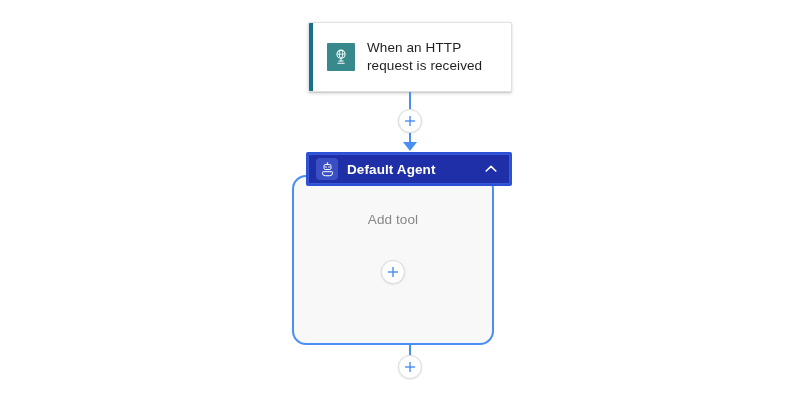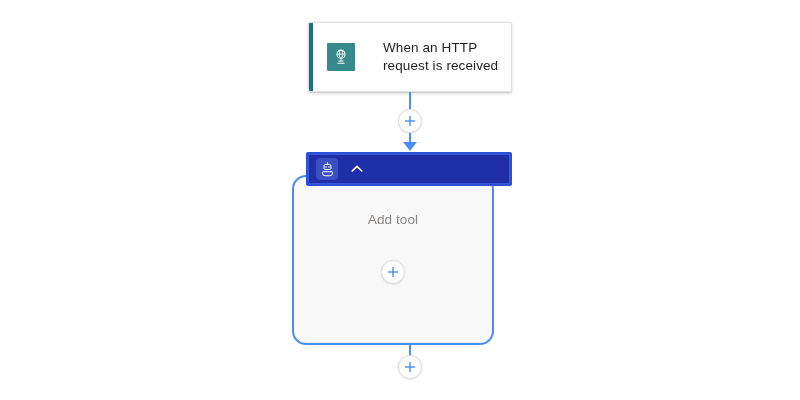--- a/index.html
+++ b/index.html
@@ -42,21 +42,21 @@
     left: 0;
     top: 0;
     width: 4px;
     height: 100%;
     background: #17718a;
   }
   .trigger-inner {
     display: flex;
     align-items: center;
     padding-left: 18px;
-    gap: 28px;
+    gap: 12px;
   }
   .trigger-icon {
     width: 28px;
     height: 28px;
     background: #38898c;
     border-radius: 1px;
     flex: 0 0 auto;
     display: flex;
     align-items: center;
     justify-content: center;
@@ -245,20 +245,21 @@
       <span class="agent-icon">
         <svg width="15" height="15" viewBox="0 0 24 24" aria-hidden="true">
           <line x1="12" y1="1.5" x2="12" y2="4" stroke="#ffffff" stroke-width="1.5"></line>
           <circle cx="12" cy="1.6" r="1.2" fill="#ffffff"></circle>
           <rect x="6.5" y="4" width="11" height="8" rx="2" fill="none" stroke="#ffffff" stroke-width="1.6"></rect>
           <circle cx="9.6" cy="8" r="1.25" fill="#ffffff"></circle>
           <circle cx="14.4" cy="8" r="1.25" fill="#ffffff"></circle>
           <path d="M5 15.5 h14 a1 1 0 0 1 1 1 v1.2 a4.3 4.3 0 0 1 -4.3 4.3 h-7.4 a4.3 4.3 0 0 1 -4.3 -4.3 v-1.2 a1 1 0 0 1 1 -1 z" fill="none" stroke="#ffffff" stroke-width="1.6"></path>
         </svg>
       </span>
+      <span class="agent-title">Default Agent</span>
       <span class="chevron-btn">
         <svg width="14" height="14" viewBox="0 0 14 14" aria-hidden="true">
           <polyline points="2.2,9 7,4.4 11.8,9" fill="none" stroke="#ffffff" stroke-width="1.6" stroke-linecap="round" stroke-linejoin="round"></polyline>
         </svg>
       </span>
     </div>
   </div>
 
   <div class="connector-bottom"></div>
   <div class="plus-circle plus-bottom">

